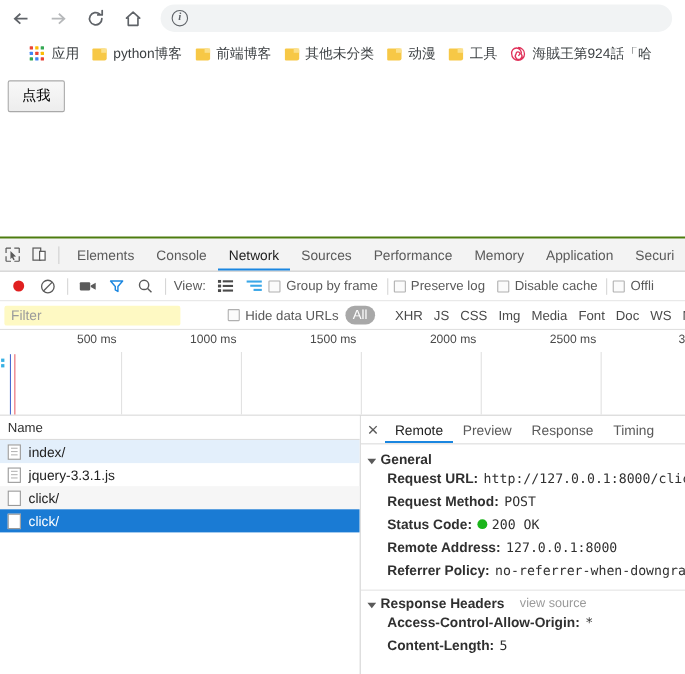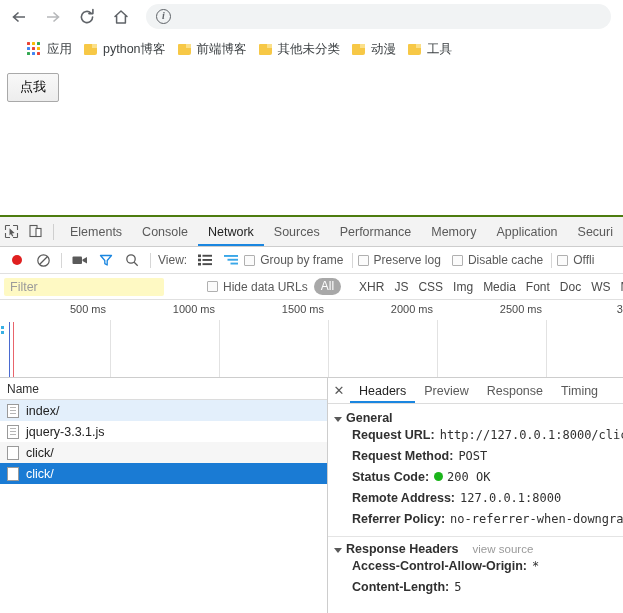--- a/index.html
+++ b/index.html
@@ -219,20 +219,28 @@
         <span class="bm-label">其他未分类</span>
       </div>
       <div class="bm">
         <span class="folder-ic"></span>
         <span class="bm-label">动漫</span>
       </div>
       <div class="bm">
         <span class="folder-ic"></span>
         <span class="bm-label">工具</span>
       </div>
+      <div class="bm">
+        <span class="swirl-ic">
+          <svg width="14" height="14" viewBox="0 0 14 14">
+            <path d="M7 1.2 A5.8 5.8 0 1 1 1.2 7 A4.4 4.4 0 1 1 9.8 7 A3 3 0 1 1 5.2 7 A1.7 1.7 0 1 1 7 8.5" fill="none" stroke="#e0325a" stroke-width="1.2"></path>
+          </svg>
+        </span>
+        <span class="bm-label">海賊王第924話「哈</span>
+      </div>
     </div>
   </div>
 
   <div class="page-content">
     <button class="page-btn">点我</button>
   </div>
 
   <div class="devtools">
 
     <div class="dt-tabbar">
@@ -390,21 +398,21 @@
           <div class="req-row sel">
             <span class="ricon"></span>
             <span class="rname">click/</span>
           </div>
         </div>
       </div>
 
       <div class="det-pane">
         <div class="det-tabbar">
           <div class="det-close">✕</div>
-          <div class="det-tab sel">Headers</div>
+          <div class="det-tab sel">Remote</div>
           <div class="det-tab">Preview</div>
           <div class="det-tab">Response</div>
           <div class="det-tab">Timing</div>
         </div>
 
         <div class="det-body">
 
           <div class="sect-head">
             <span class="tri open"></span>
             <span class="sect-title">General</span>

